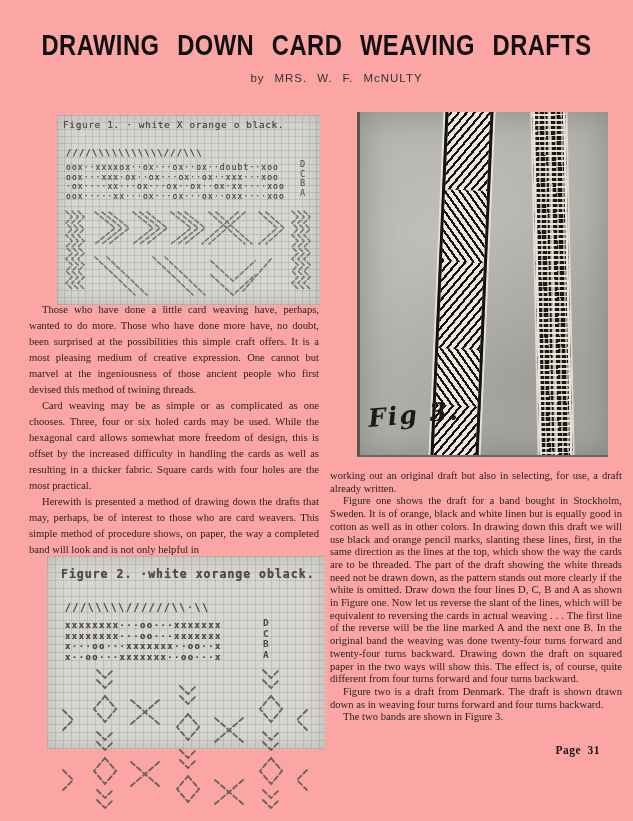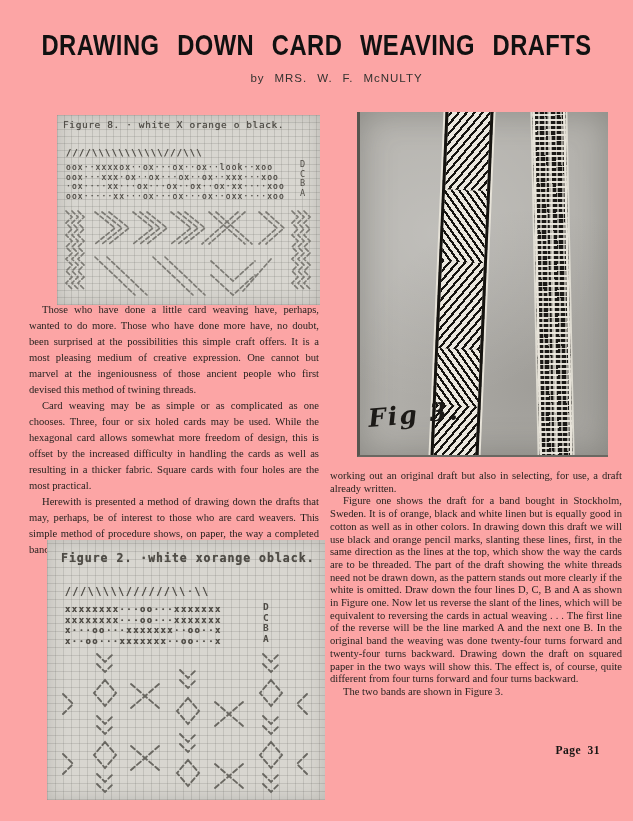--- a/index.html
+++ b/index.html
@@ -15,21 +15,21 @@
           font-family:"Liberation Sans",sans-serif;font-size:11.5px;color:#33322f;
           letter-spacing:1px;word-spacing:.5em;padding-left:20px;}
 
   
   .scan{position:absolute;background-color:#d8d6d0;
         background-image:
           repeating-linear-gradient(0deg, rgba(105,105,100,.20) 0 1px, transparent 1px 7px),
           repeating-linear-gradient(90deg, rgba(105,105,100,.20) 0 1px, transparent 1px 7px);
         box-shadow:inset 0 0 18px rgba(90,88,82,.25);}
   .fig1{left:57px;top:115px;width:263px;height:190px;}
-  .fig2{left:47px;top:540px;width:278px;height:260px;
+  .fig2{left:47px;top:556px;width:278px;height:193px;
         background-image:
           repeating-linear-gradient(0deg, rgba(105,105,100,.20) 0 1px, transparent 1px 8px),
           repeating-linear-gradient(90deg, rgba(105,105,100,.20) 0 1px, transparent 1px 8px);}
   .typed{font-family:"DejaVu Sans Mono",monospace;color:#4f4c46;text-shadow:0 0 .7px #6b6862;}
   .fig1 .cap{position:absolute;left:6px;top:4px;font-size:9.5px;letter-spacing:.6px;}
   .fig2 .cap{position:absolute;left:14px;top:11px;font-size:11.5px;letter-spacing:1px;font-weight:bold;}
   .fig1 .slant{position:absolute;left:9px;top:33px;font-size:9px;letter-spacing:1.1px;}
   .fig2 .slant{position:absolute;left:18px;top:46px;font-size:10px;letter-spacing:1.6px;}
   .rows{position:absolute;white-space:pre;}
   .fig1 .rows{left:9px;top:48px;font-size:8px;line-height:9.5px;letter-spacing:1.1px;}
@@ -82,23 +82,23 @@
 <body>
 
 <div class="page">
 
   <div class="title-wrap">
     <span class="title">DRAWING DOWN CARD WEAVING DRAFTS</span>
   </div>
   <div class="byline">by  MRS.  W.  F.  McNULTY</div>
 
   <div class="scan fig1">
-    <div class="cap typed">Figure 8.  · white  X orange  o black.</div>
+    <div class="cap typed">Figure 1.  · white  X orange  o black.</div>
     <div class="slant typed">////\\\\\\\\\\\///\\\</div>
-    <div class="rows typed"><span>oox··xxxxox··ox···ox··ox··look··xoo</span>
+    <div class="rows typed"><span>oox··xxxxox··ox···ox··ox··doubt··xoo</span>
 <span>oox···xxx·ox··ox···ox··ox··xxx···xoo</span>
 <span>·ox····xx···ox···ox··ox··ox·xx····xoo</span>
 <span>oox·····xx···ox···ox···ox··oxx····xoo</span></div>
     <div class="rowlabels">
       <div>D</div>
       <div>C</div>
       <div>B</div>
       <div>A</div>
     </div>
     <svg class="patt" width="254" height="94" viewBox="0 0 254 94">
@@ -201,18 +201,19 @@
           <path d="M8 104 l10 10 l-10 10"></path>
         <path d="M252 44 l-10 10 l10 10"></path>
           <path d="M252 104 l-10 10 l10 10"></path>
       </g>
     </svg>
   </div>
 
   <div class="col col-right">
     <p>working out an original draft but also in selecting, for use, a draft already written.</p>
     <p class="indent">Figure one shows the draft for a band bought in Stockholm, Sweden. It is of orange, black and white linen but is equally good in cotton as well as in other colors. In drawing down this draft we will use black and orange pencil marks, slanting these lines, first, in the same direction as the lines at the top, which show the way the cards are to be threaded. The part of the draft showing the white threads need not be drawn down, as the pattern stands out more clearly if the white is omitted. Draw down the four lines D, C, B and A as shown in Figure one. Now let us reverse the slant of the lines, which will be equivalent to reversing the cards in actual weaving . . . The first line of the reverse will be the line marked A and the next one B. In the original band the weaving was done twenty-four turns forward and twenty-four turns backward. Drawing down the draft on squared paper in the two ways will show this. The effect is, of course, quite different from four turns forward and four turns backward.</p>
+    <p class="indent">Figure two is a draft from Denmark. The draft is shown drawn down as in weaving four turns forward and four turns backward.</p>
     <p class="indent">The two bands are shown in Figure 3.</p>
   </div>
 
   <div class="pagenum">Page 31</div>
 
 </div>
 
 </body></html>

